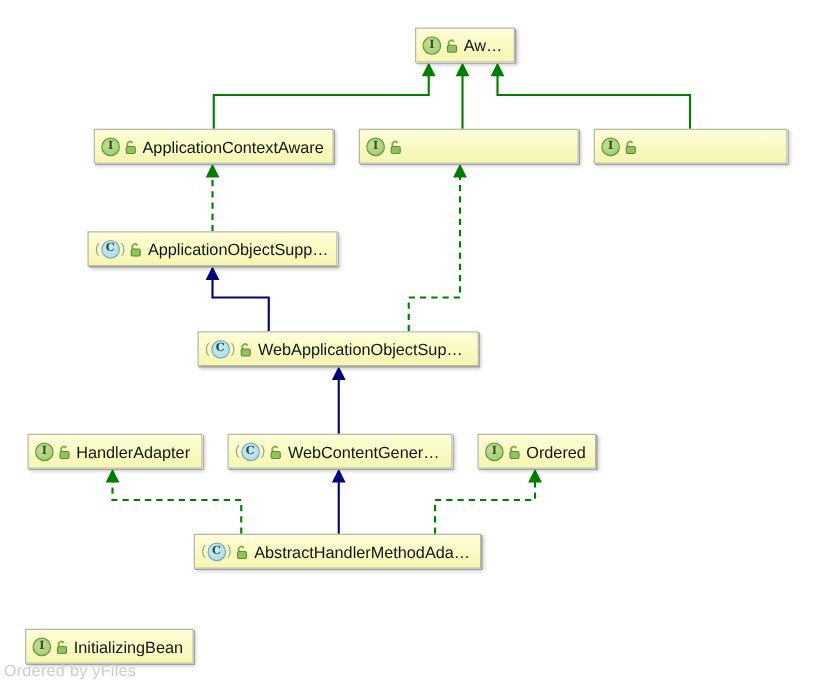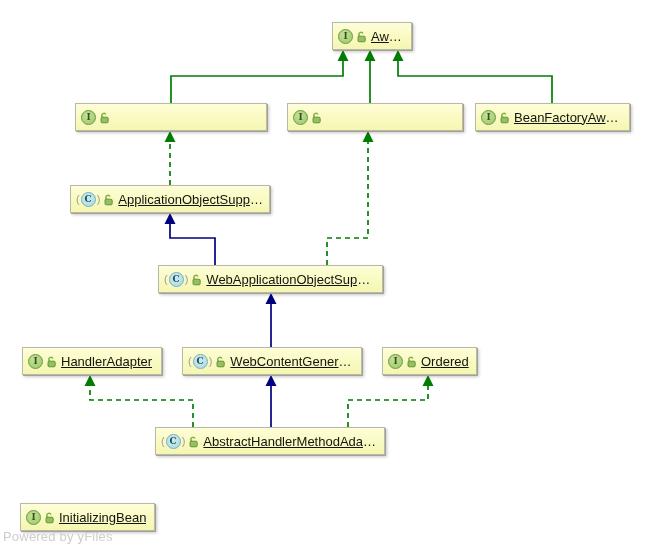--- a/index.html
+++ b/index.html
@@ -21,21 +21,21 @@
   .ci{
     display:inline-flex;align-items:center;justify-content:center;flex:none;
     width:13px;height:13px;border-radius:50%;
     font-family:"DejaVu Serif",serif;font-weight:bold;font-size:9px;line-height:1;
   }
   .ci-i{background:radial-gradient(circle at 40% 35%,#c4e097,#9cc96a);border:1px solid #679a3c;color:#394f22;}
   .ci-c{background:radial-gradient(circle at 40% 35%,#cdeaf0,#aadce4);border:1px solid #79aeb9;color:#1e4f57;}
   .paren{color:#9e9e9e;font-size:11px;line-height:13px;font-family:"Liberation Sans",sans-serif;}
   .abstract-wrap{display:inline-flex;align-items:center;gap:1px;}
   .lock{display:inline-flex;align-items:flex-end;width:11px;height:13px;flex:none;}
-  .node-label{overflow:hidden;text-overflow:ellipsis;text-decoration:underline;}
+  .node-label{overflow:hidden;text-overflow:ellipsis;}
   .watermark{
     position:absolute;color:#cdcdcd;font-size:13px;letter-spacing:.2px;user-select:none;
   }
 </style>
 </head>
 <body>
 
 <div class="stage">
 
   <svg class="edge-layer" xmlns="http://www.w3.org/2000/svg">
@@ -97,20 +97,21 @@
   <div class="node" style="left: 75px; top: 103px; width: 192px; height: 28px;">
     <span class="icons">
         <span class="ci ci-i">I</span>
         <span class="lock">
           <svg width="11" height="13" viewBox="0 0 11 13">
             <path d="M3,6.2 V4.6 a2.2,2.2 0 0 1 4.4,0" fill="none" stroke="#7fae4c" stroke-width="1.5" transform="rotate(-28 5 5)"></path>
             <rect x="2" y="6.2" width="7.2" height="5.6" rx="1.2" fill="#93c15d" stroke="#5f8c33" stroke-width="0.9"></rect>
           </svg>
         </span>
       </span>
+    <span class="node-label">ApplicationContextAware</span>
   </div>
 
   <div class="node" style="left: 287px; top: 103px; width: 176px; height: 28px;">
     <span class="icons">
         <span class="ci ci-i">I</span>
         <span class="lock">
           <svg width="11" height="13" viewBox="0 0 11 13">
             <path d="M3,6.2 V4.6 a2.2,2.2 0 0 1 4.4,0" fill="none" stroke="#7fae4c" stroke-width="1.5" transform="rotate(-28 5 5)"></path>
             <rect x="2" y="6.2" width="7.2" height="5.6" rx="1.2" fill="#93c15d" stroke="#5f8c33" stroke-width="0.9"></rect>
           </svg>
@@ -121,21 +122,20 @@
   <div class="node" style="left: 475px; top: 103px; width: 155px; height: 28px;">
     <span class="icons">
         <span class="ci ci-i">I</span>
         <span class="lock">
           <svg width="11" height="13" viewBox="0 0 11 13">
             <path d="M3,6.2 V4.6 a2.2,2.2 0 0 1 4.4,0" fill="none" stroke="#7fae4c" stroke-width="1.5" transform="rotate(-28 5 5)"></path>
             <rect x="2" y="6.2" width="7.2" height="5.6" rx="1.2" fill="#93c15d" stroke="#5f8c33" stroke-width="0.9"></rect>
           </svg>
         </span>
       </span>
-    <span class="node-label">BeanFactoryAware</span>
   </div>
 
   <div class="node" style="left: 70px; top: 185px; width: 200px; height: 28px;">
     <span class="icons">
         <span class="abstract-wrap">
           <span class="paren">(</span>
           <span class="ci ci-c">C</span>
           <span class="paren">)</span>
         </span>
         <span class="lock">
@@ -231,15 +231,15 @@
         <span class="lock">
           <svg width="11" height="13" viewBox="0 0 11 13">
             <path d="M3,6.2 V4.6 a2.2,2.2 0 0 1 4.4,0" fill="none" stroke="#7fae4c" stroke-width="1.5" transform="rotate(-28 5 5)"></path>
             <rect x="2" y="6.2" width="7.2" height="5.6" rx="1.2" fill="#93c15d" stroke="#5f8c33" stroke-width="0.9"></rect>
           </svg>
         </span>
       </span>
     <span class="node-label">InitializingBean</span>
   </div>
 
-  <div class="watermark" style="left:3px;top:529px;">Powered by yFiles</div>
+  <div class="watermark" style="left:3px;top:529px;">Ordered by yFiles</div>
 
 </div>
 
 </body></html>

